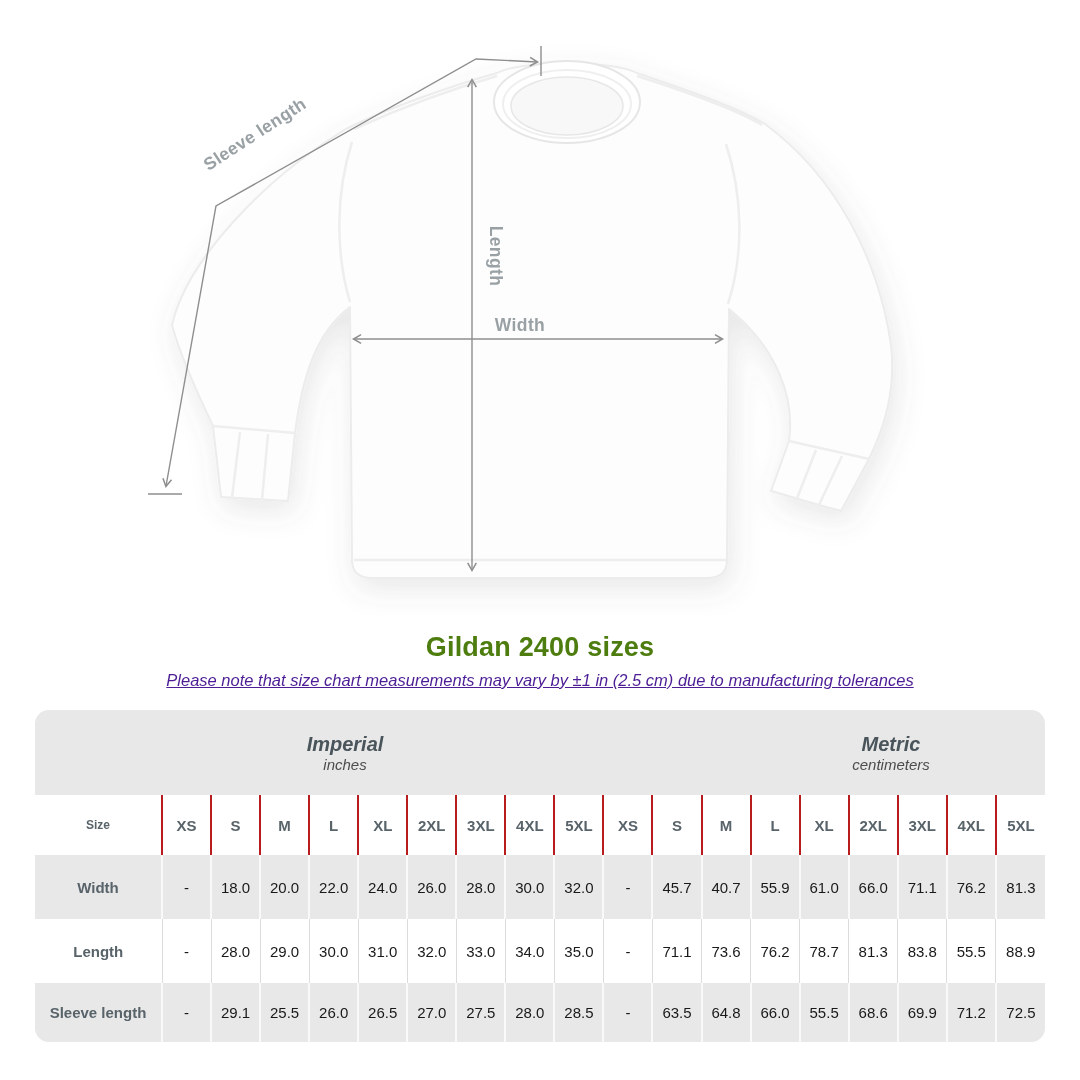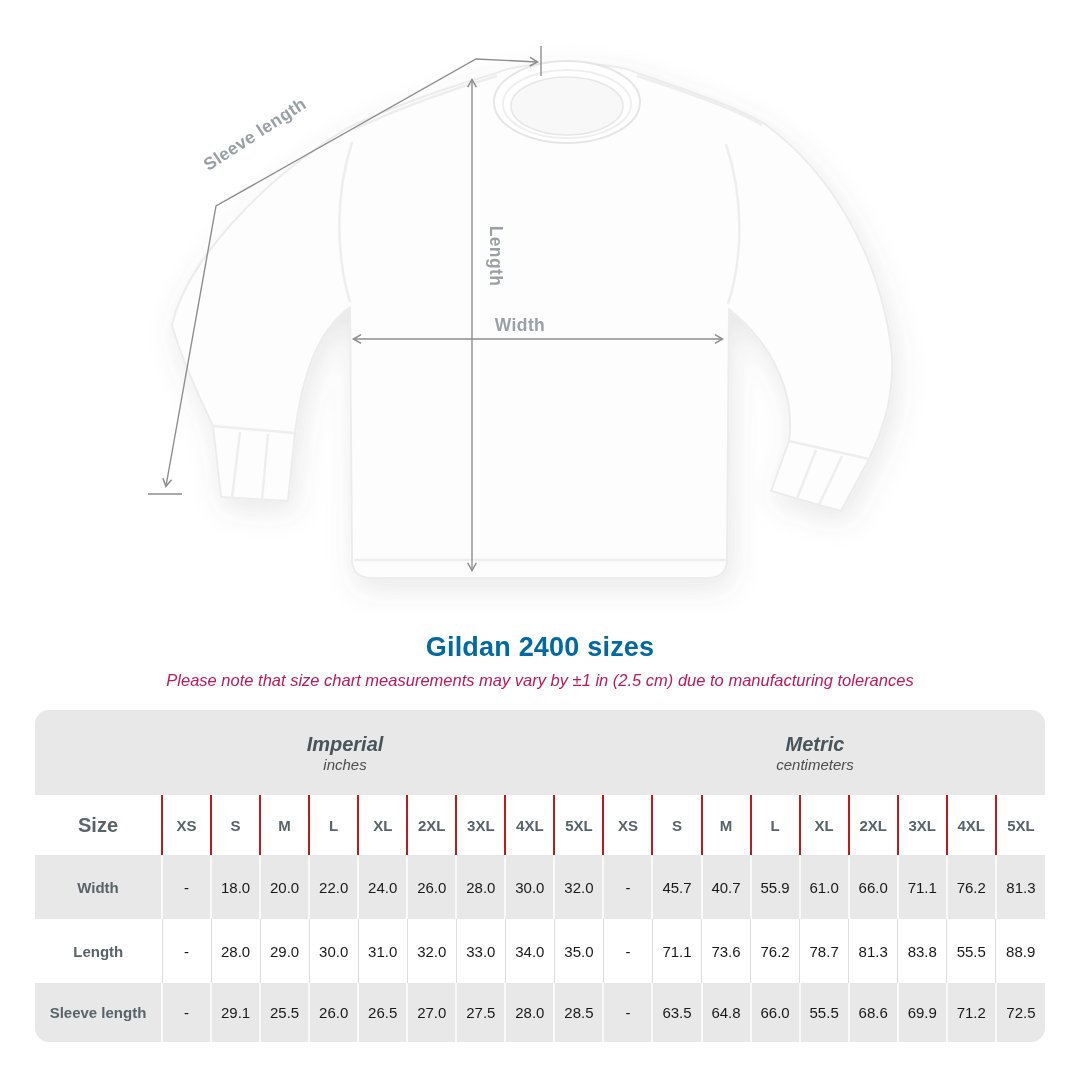--- a/index.html
+++ b/index.html
@@ -5,45 +5,45 @@
   html,body{margin:0;padding:0;background:#fff;}
   .stage{
     position:relative;width:1080px;height:1080px;background:#ffffff;
     font-family:"Liberation Sans",sans-serif;overflow:hidden;
   }
   
   .shirt-wrap{position:absolute;left:0;top:0;width:1080px;height:622px;}
   
   .page-title{
     position:absolute;left:0;top:632px;width:1080px;text-align:center;
-    font-size:27px;font-weight:bold;color:#0369a1;letter-spacing:.2px;
+    font-size:27px;font-weight:bold;color:#4d7c0f;letter-spacing:.2px;
   }
   .page-subtitle{
     position:absolute;left:0;top:671px;width:1080px;text-align:center;
-    font-size:16.5px;font-style:italic;color:#be185d;
+    font-size:16.5px;font-style:italic;color:#4c1d95;text-decoration:underline;
   }
   
   .chart-box{
     position:absolute;left:35px;top:710px;width:1010px;
     border-radius:14px;overflow:hidden;
   }
   .band{position:relative;height:85px;background:#e8e8e8;}
   .group-label{position:absolute;top:50%;transform:translate(-50%,-50%);text-align:center;}
   .g-name{font-size:20px;font-weight:bold;font-style:italic;color:#49545b;}
   .g-unit{font-size:15px;font-style:italic;color:#4c4c4c;}
   table.sizes{border-collapse:collapse;table-layout:fixed;width:1010px;}
   .sizes th,.sizes td{
     text-align:center;vertical-align:middle;padding:0;
     font-size:15px;overflow:hidden;white-space:nowrap;
   }
   tr.size-header th{
     height:60px;background:#ffffff;font-weight:bold;color:#58636a;
     border-left:2px solid #b91c1c;
   }
-  tr.size-header th:first-child{border-left:none;font-size:20px;}
+  tr.size-header th:first-child{border-left:none;font-size:12px;}
   tbody tr td{color:#191919;}
   tbody tr.r-gray td{background:#e8e8e8;border-left:2px solid #f9f9f9;height:64px;}
   tbody tr.r-white td{background:#ffffff;border-left:1px solid #dcdcdc;height:64px;}
   tbody tr:last-child td{height:59px;}
   tbody tr td:first-child{border-left:none;}
   td.lbl{font-weight:bold;color:#58636a;}
 </style>
 </head>
 <body>
 
@@ -122,21 +122,21 @@
 
   <div class="page-title">Gildan 2400 sizes</div>
   <div class="page-subtitle">Please note that size chart measurements may vary by ±1 in (2.5 cm) due to manufacturing tolerances</div>
 
   <div class="chart-box">
     <div class="band">
       <div class="group-label" style="left:310px">
         <div class="g-name">Imperial</div>
         <div class="g-unit">inches</div>
       </div>
-      <div class="group-label" style="left:780px">
+      <div class="group-label" style="left:856px">
         <div class="g-name">Metric</div>
         <div class="g-unit">centimeters</div>
       </div>
     </div>
     <table class="sizes">
       <colgroup id="cols">
           <col style="width: 127px;">
           <col>
           <col>
           <col>

